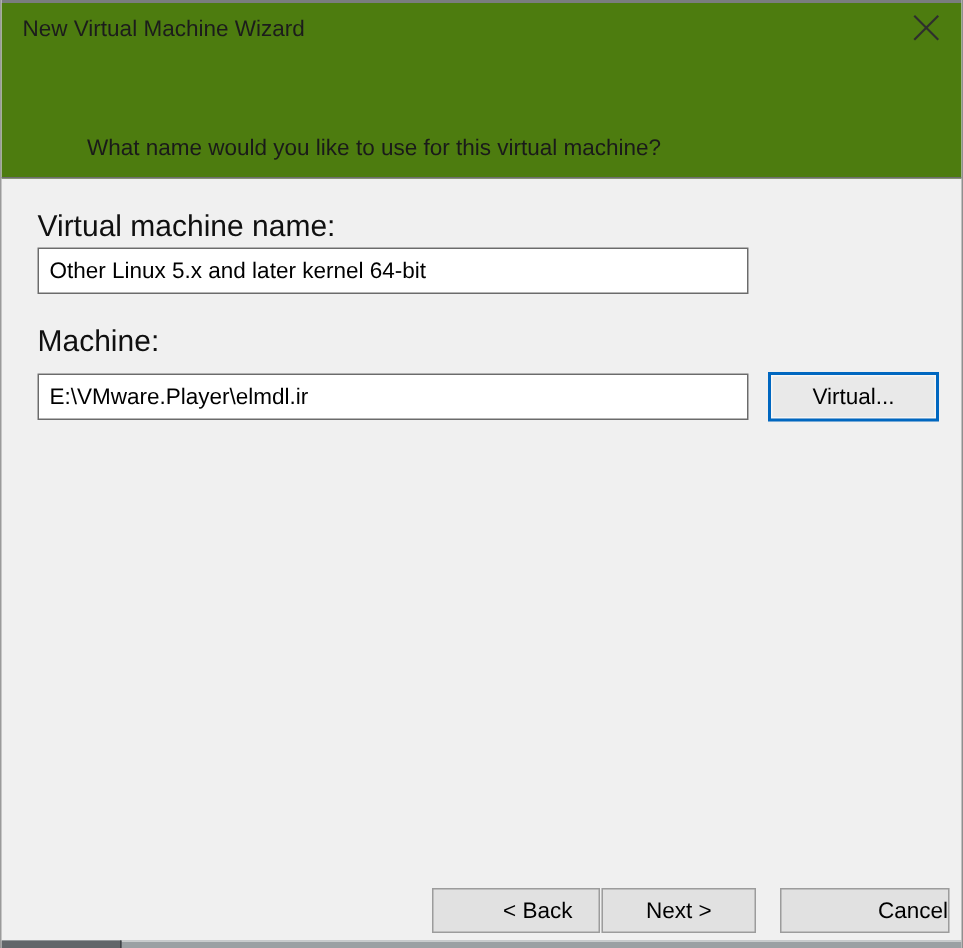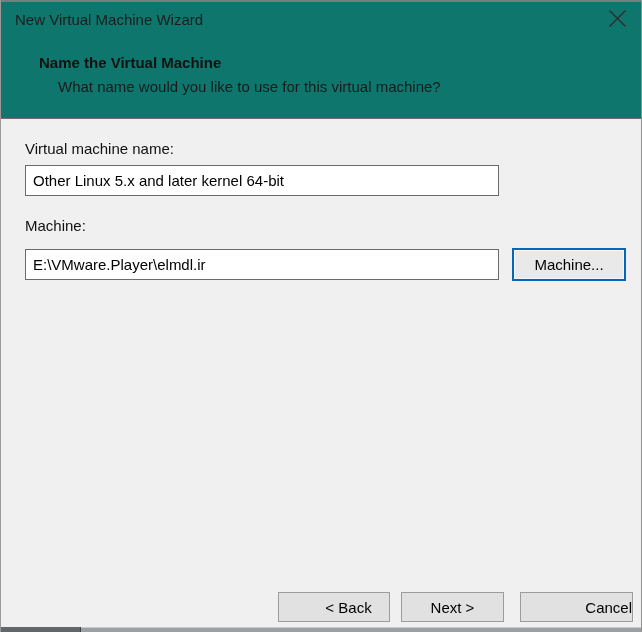--- a/index.html
+++ b/index.html
@@ -17,47 +17,47 @@
     color: #000;
   }
   .top-edge {
     position: absolute; top: 0; left: 0; right: 0; height: 2px;
     background: #7a7d7f; z-index: 5;
   }
 
   
   .header {
     position: absolute; top: 2px; left: 0; right: 0; height: 117px;
-    background: #0f766e;
+    background: #4d7c0f;
     border-bottom: 1px solid #6e6e6e;
   }
   .titlebar {
     position: absolute; top: 0; left: 0; right: 0; height: 40px;
   }
   .window-title {
     position: absolute; left: 14px; top: 9px;
     font-size: 15px; color: #1c1c1c; white-space: nowrap;
   }
   .close-btn {
     position: absolute; top: 2px; right: 6px;
     width: 36px; height: 32px;
     display: flex; align-items: center; justify-content: center;
     cursor: default; background: transparent; border: none;
   }
   .step-title {
     position: absolute; left: 38px; top: 52px;
     font-size: 15px; font-weight: bold; color: #111; white-space: nowrap;
   }
   .step-subtitle {
-    position: absolute; left: 57px; top: 76px;
+    position: absolute; left: 57px; top: 88px;
     font-size: 15px; color: #1a1a1a; white-space: nowrap;
   }
 
   
-  .field-label { position: absolute; font-size: 15px; color: #101010; white-space: nowrap; }
+  .field-label { position: absolute; font-size: 20px; color: #101010; white-space: nowrap; }
   .label-name { left: 24px; top: 140px; }
   .label-location { left: 24px; top: 217px; }
 
   .text-input {
     position: absolute; left: 24px; width: 474px; height: 31px;
     background: #ffffff; border: 1px solid #6b6b6b;
     font-family: "Liberation Sans", "DejaVu Sans", sans-serif;
     font-size: 15px; color: #000; padding: 4px 7px; outline: none;
   }
   .input-name { top: 165px; }
@@ -70,21 +70,21 @@
     font-family: "Liberation Sans", "DejaVu Sans", sans-serif;
     font-size: 15px; color: #000; cursor: default;
   }
 
   .footer-btn {
     position: absolute; top: 592px; height: 30px;
     background: #e1e1e1; border: 1px solid #9c9c9c;
     font-family: "Liberation Sans", "DejaVu Sans", sans-serif;
     font-size: 15px; color: #000; cursor: default;
   }
-  .btn-back   { left: 277px; width: 112px; padding-left: 29px; }
+  .btn-back   { left: 287px; width: 112px; padding-left: 29px; }
   .btn-next   { left: 400px; width: 103px; }
   .btn-cancel { left: 519px; width: 113px; text-align: right; }
 
   
   .bottom-edge {
     position: absolute; left: 0; right: 0; bottom: 0; height: 5px;
     background: #9aa0a3;
     border-top: 1px solid #c9cccd;
   }
   .bottom-edge-dark {
@@ -104,31 +104,30 @@
       <span class="window-title">New Virtual Machine Wizard</span>
       <button class="close-btn">
         <span>
           <svg width="19" height="19" viewBox="0 0 19 19">
             <line x1="1.5" y1="1.5" x2="17.5" y2="17.5" stroke="#2e2e2e" stroke-width="1.4"></line>
             <line x1="17.5" y1="1.5" x2="1.5" y2="17.5" stroke="#2e2e2e" stroke-width="1.4"></line>
           </svg>
         </span>
       </button>
     </div>
-    <div class="step-title">Name the Virtual Machine</div>
     <div class="step-subtitle">What name would you like to use for this virtual machine?</div>
   </div>
 
   <label class="field-label label-name">Virtual machine name:</label>
   <input class="text-input input-name" type="text" value="Other Linux 5.x and later kernel 64-bit" style="">
 
   <label class="field-label label-location">Machine:</label>
   <input class="text-input input-location" type="text" value="E:\VMware.Player\elmdl.ir" style="">
 
-  <button class="browse-btn">Machine...</button>
+  <button class="browse-btn">Virtual...</button>
 
   <button class="footer-btn btn-back">&lt; Back</button>
   <button class="footer-btn btn-next">Next &gt;</button>
   <button class="footer-btn btn-cancel">Cancel</button>
 
   <div class="bottom-edge"></div>
   <div class="bottom-edge-dark"></div>
 </div>
 
 </body></html>

